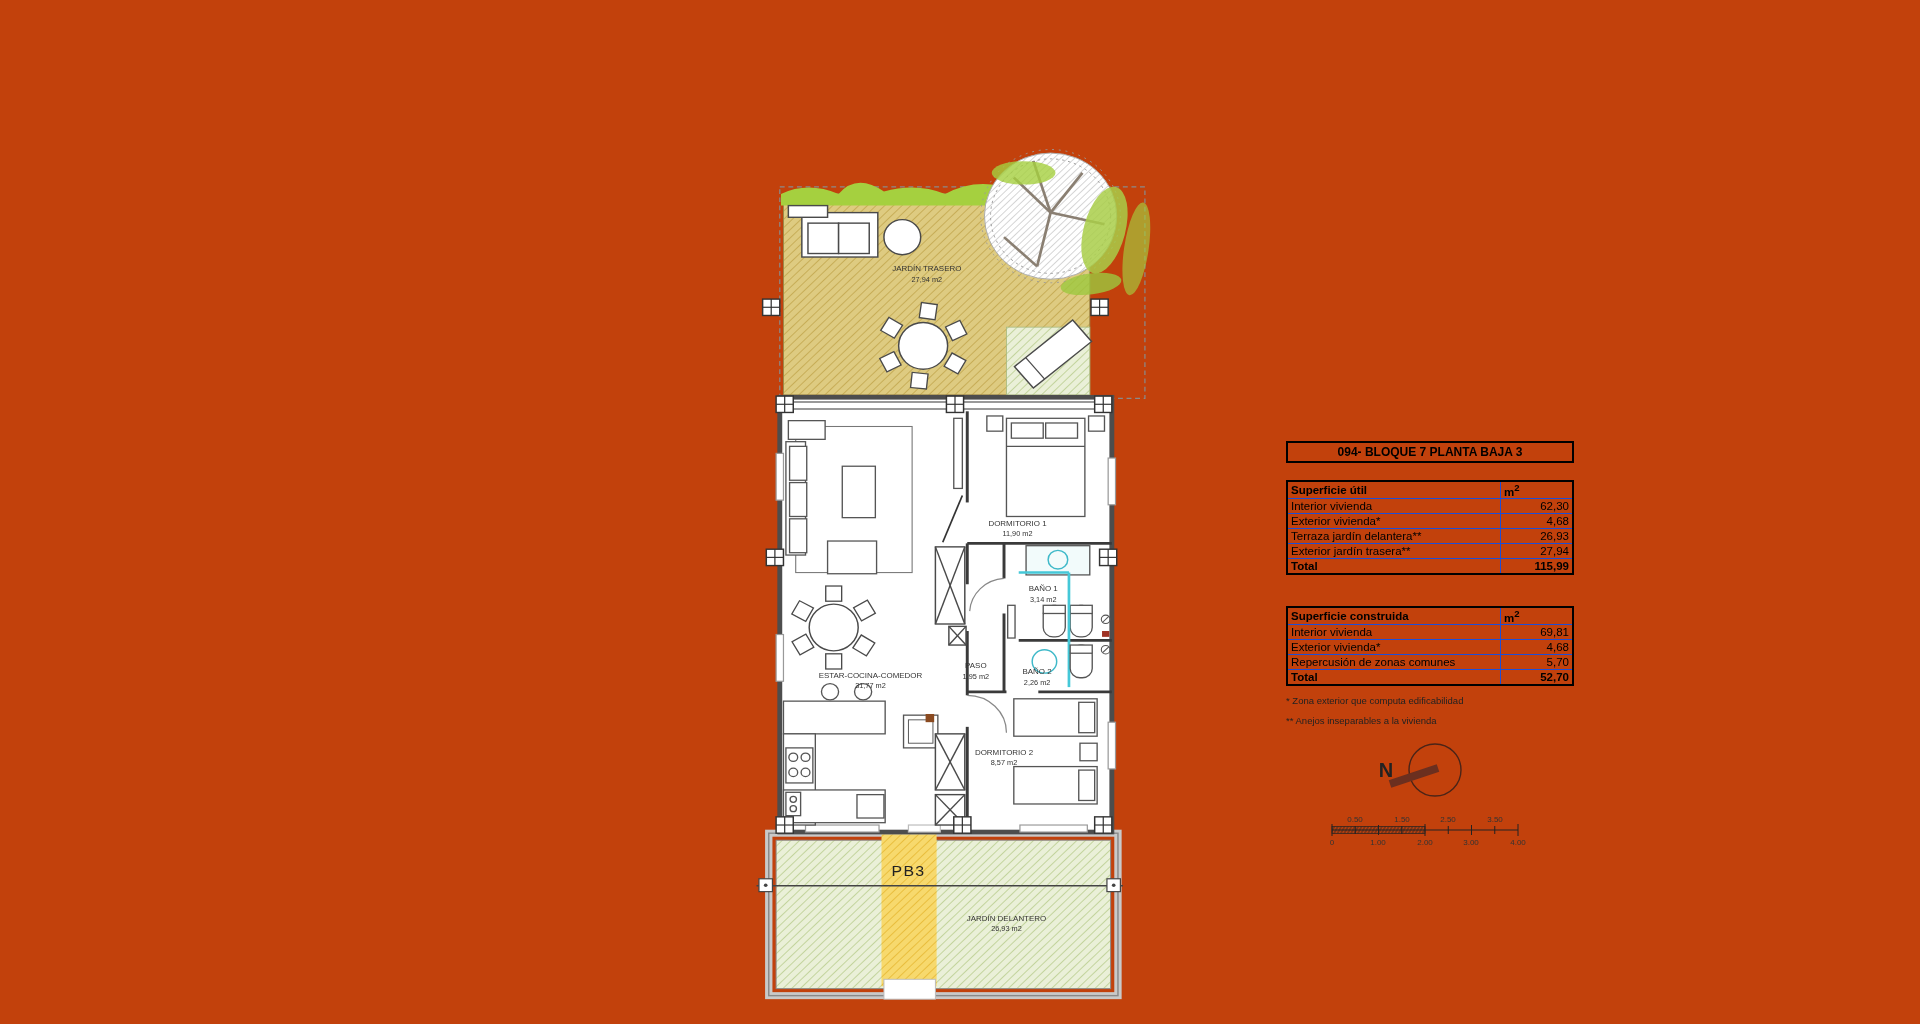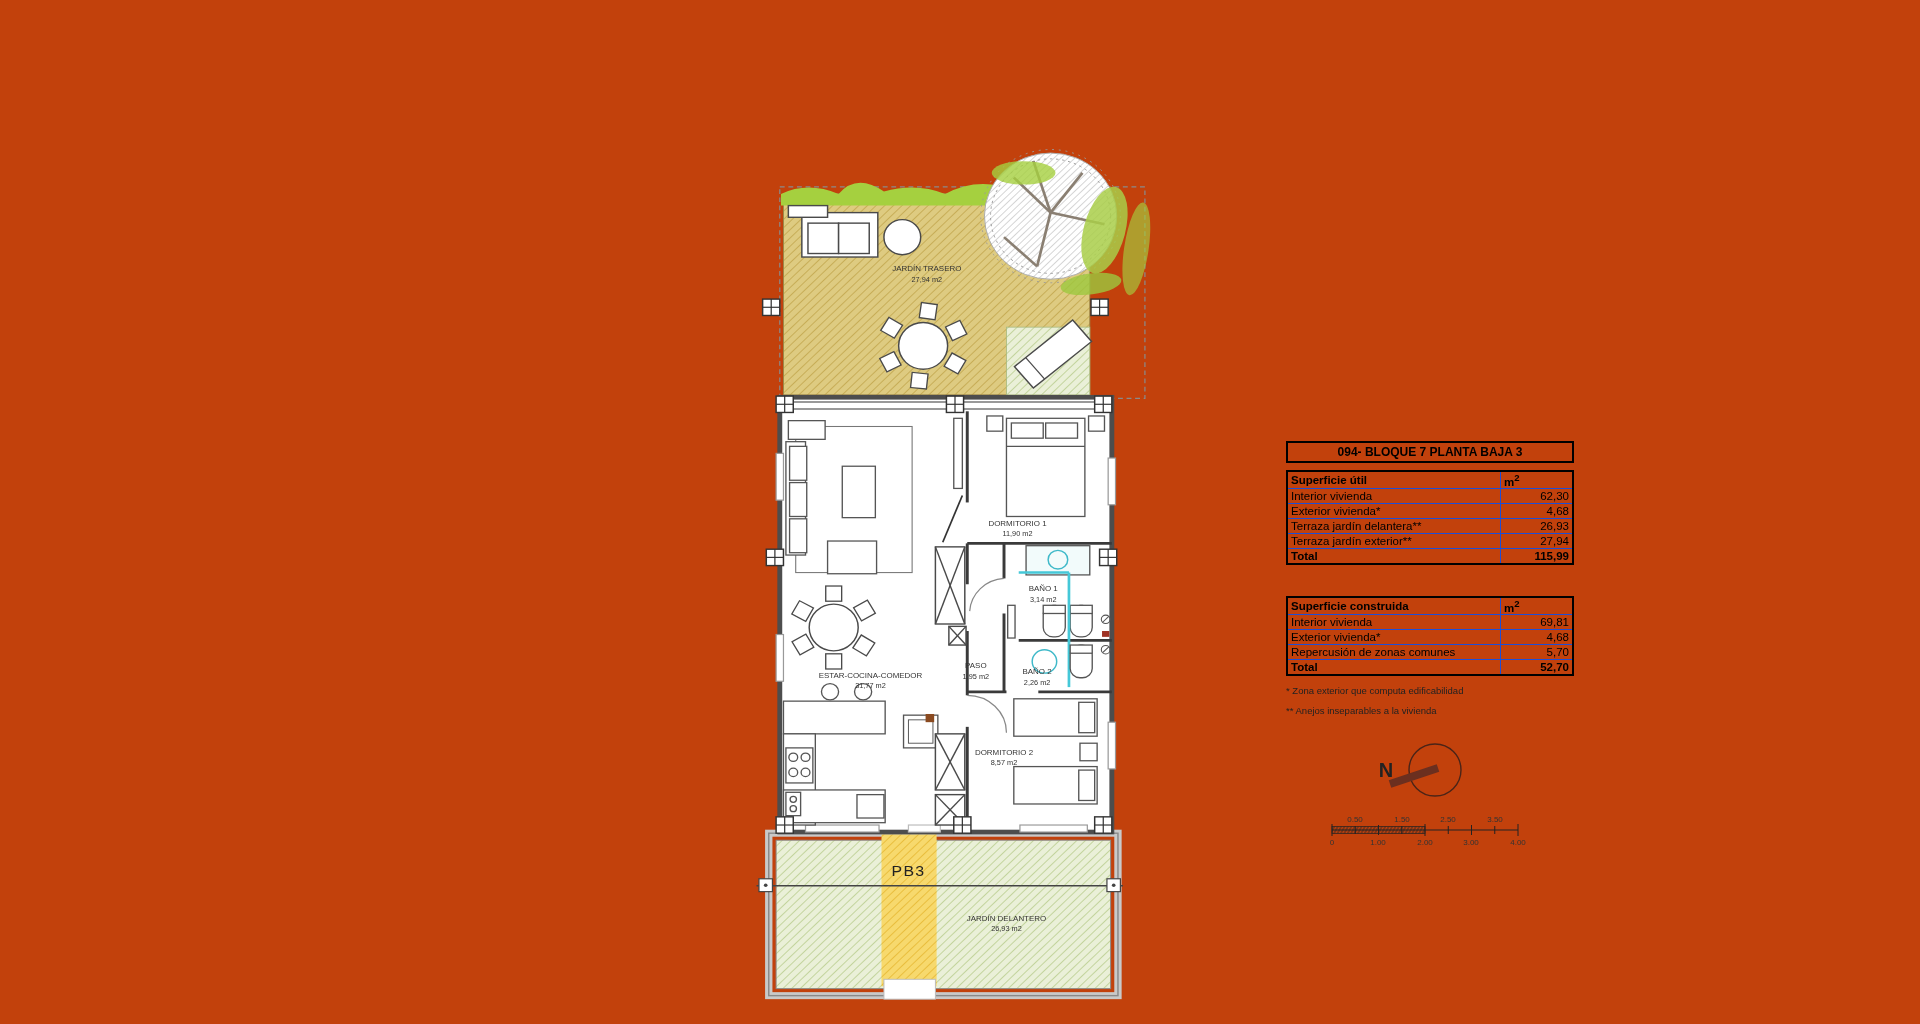--- a/index.html
+++ b/index.html
@@ -4,21 +4,21 @@
 <style>
   html,body{margin:0;padding:0;background:#ffffff;width:1920px;height:1024px;overflow:hidden;
     font-family:"Liberation Sans", sans-serif;}
   #canvas{position:relative;width:1920px;height:1024px;background:#c2410c;}
   #plan-svg{position:absolute;left:732px;top:146px;width:446px;height:859px;}
   #compass-scale{position:absolute;left:1320px;top:730px;width:260px;height:130px;}
 
   
   #summary{position:absolute;left:1286px;top:441px;width:288px;color:#000;}
   .title-box{border:2px solid #000;height:18px;line-height:18px;text-align:center;
-    font-weight:bold;font-size:12px;margin-bottom:7px;}
+    font-weight:bold;font-size:12px;margin-bottom:17px;}
   table.sup{border-collapse:collapse;width:100%;border:2px solid #000;table-layout:fixed;}
   table.sup td{border:1px solid #1d4ed8;height:14px;font-size:11.5px;padding:0 3px;
     white-space:nowrap;overflow:hidden;}
   table.sup td.lbl{width:206px;}
   table.sup td.val{text-align:right;}
   table.sup tr.hdr td{font-weight:bold;}
   table.sup tr.hdr td.val{text-align:left;}
   table.sup tr.total td{font-weight:bold;}
   .tbl-gap{height:31px;}
   .fn{font-size:9.5px;color:#222;margin-top:9px;}
@@ -314,21 +314,21 @@
       </tr>
       <tr>
         <td class="lbl">Exterior vivienda*</td>
         <td class="val">4,68</td>
       </tr>
       <tr>
         <td class="lbl">Terraza jardín delantera**</td>
         <td class="val">26,93</td>
       </tr>
       <tr>
-        <td class="lbl">Terraza jardín exterior**</td>
+        <td class="lbl">Exterior jardín trasera**</td>
         <td class="val">27,94</td>
       </tr>
       <tr class="total">
         <td class="lbl">Total</td>
         <td class="val">115,99</td>
       </tr>
     </tbody>
       </table>
 
     <div class="tbl-gap"></div>

